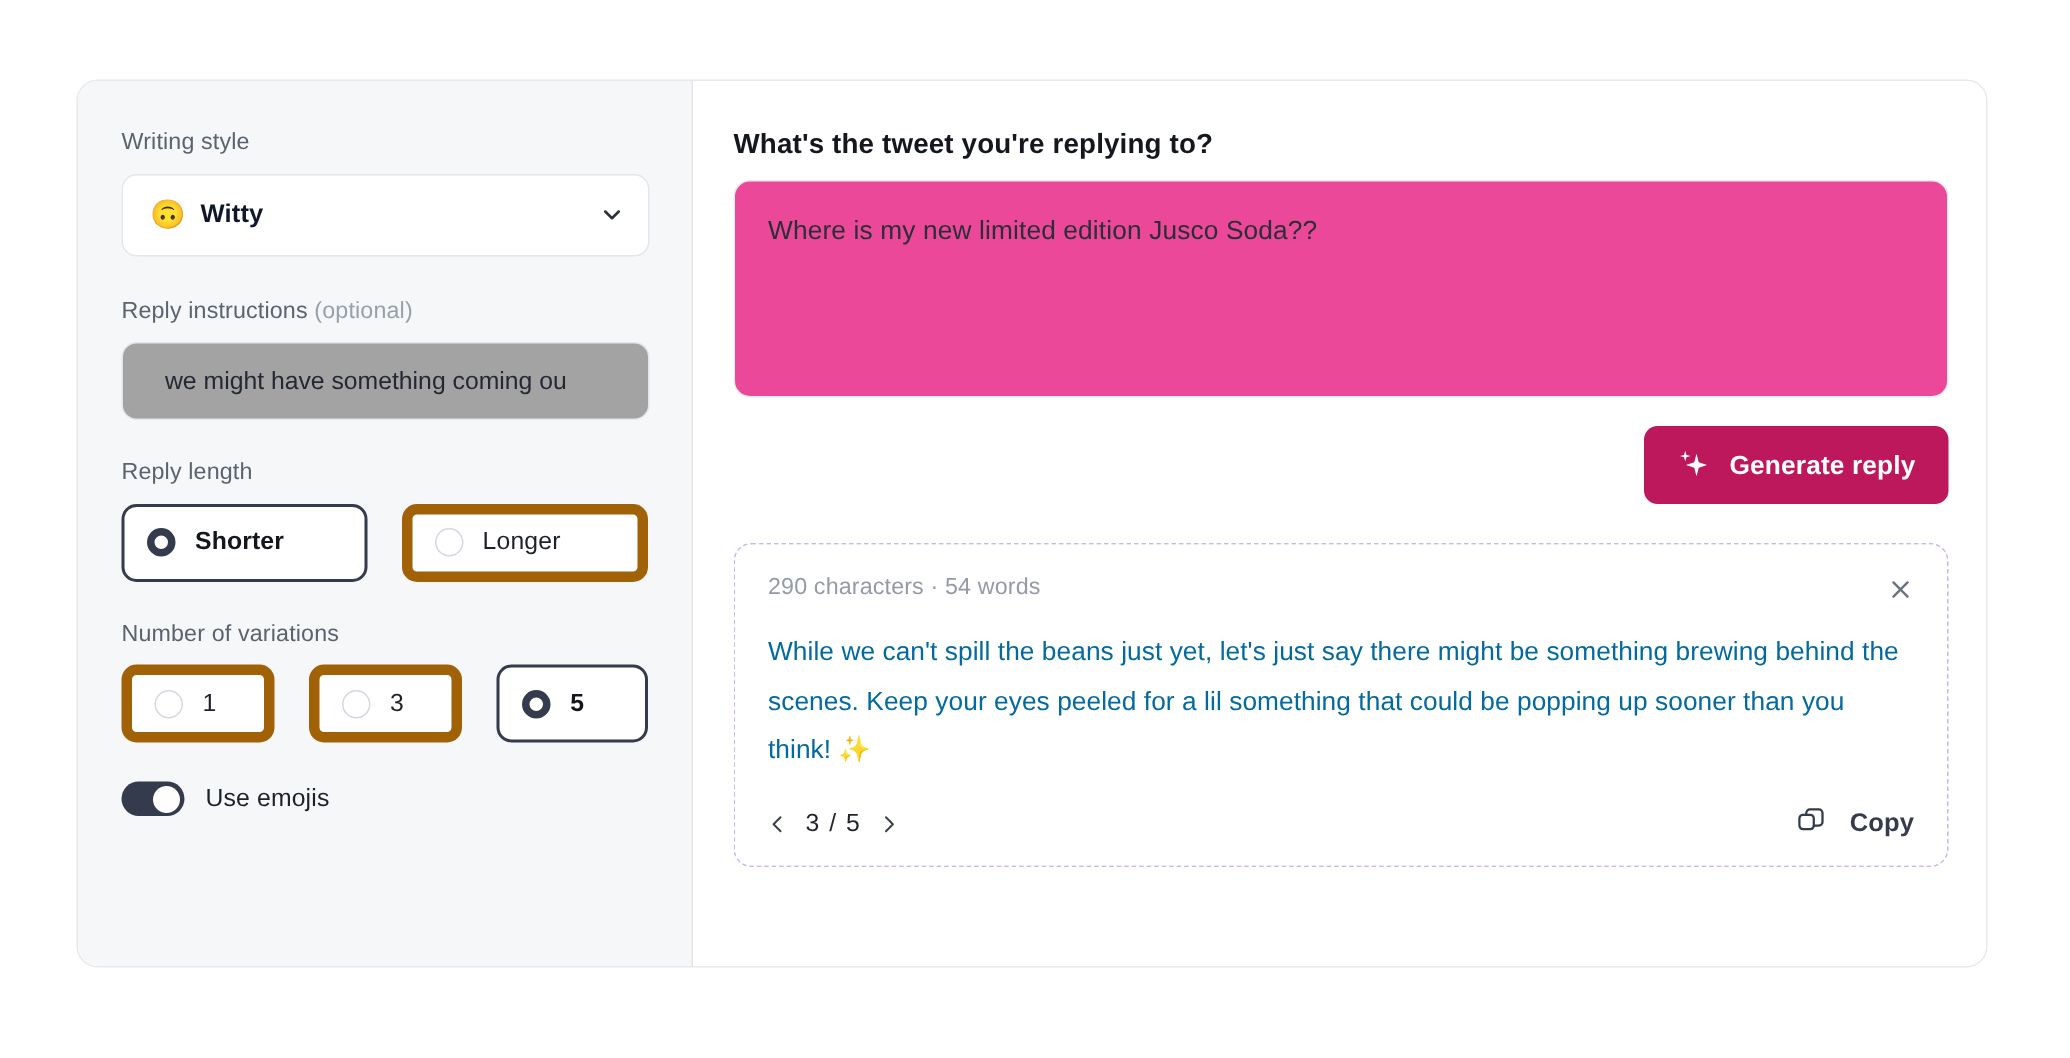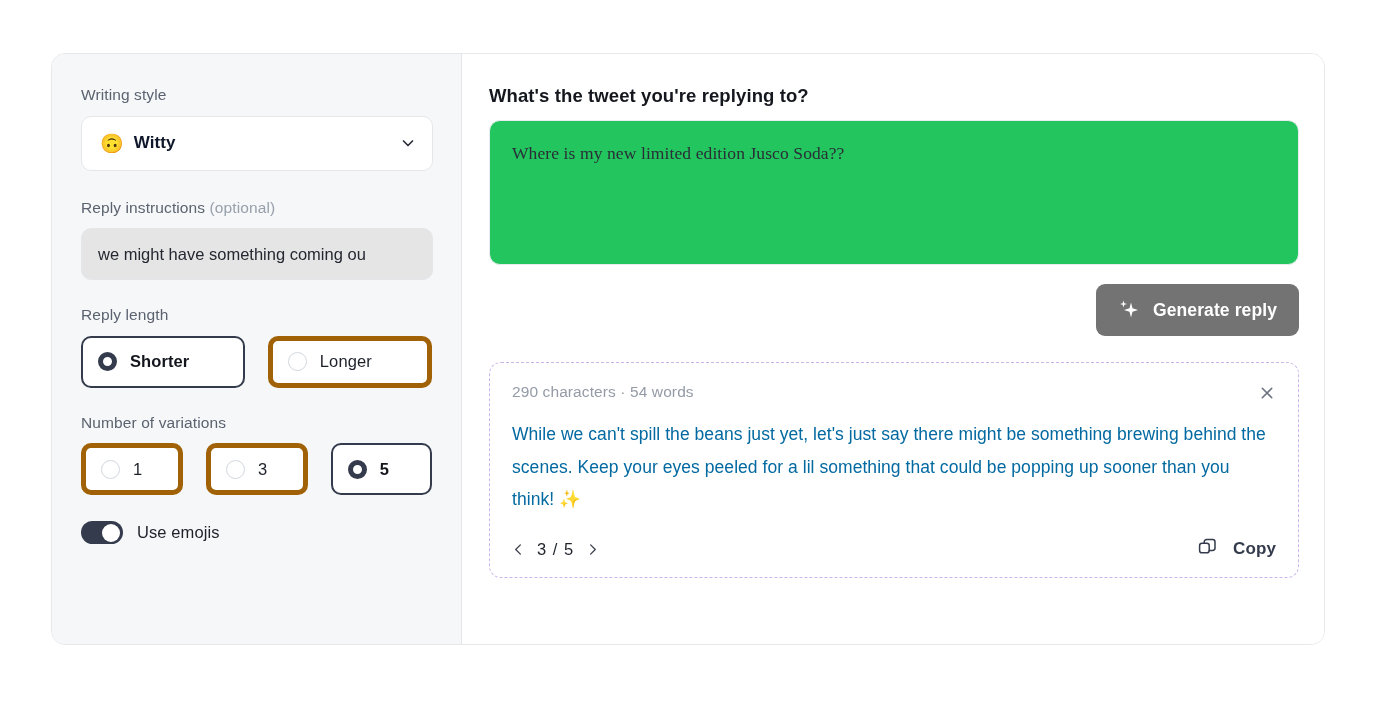--- a/index.html
+++ b/index.html
@@ -81,42 +81,42 @@
   .chev {
     width: 16px;
     height: 16px;
     display: block;
   }
 
   
   .instr-input {
     width: 352px;
     height: 52px;
-    background: #e5e5e5;
+    background: #a3a3a3;
     border: 1px solid #e4e6ea;
     border-radius: 10px;
-    padding: 0 16px;
+    padding: 0 28px;
     font-family: "Liberation Sans", sans-serif;
     font-size: 16.5px;
     color: #242831;
     outline: none;
     margin-bottom: 26px;
     display: block;
   }
 
   
   .radio-row {
     display: flex;
     gap: 23px;
     margin-bottom: 26px;
   }
   .radio-card {
     height: 52px;
     background: #ffffff;
-    border: 5px solid #a16207;
+    border: 7px solid #a16207;
     border-radius: 10px;
     display: flex;
     align-items: center;
     padding: 0 15px;
     cursor: pointer;
     user-select: none;
   }
   .radio-card.sel {
     border: 2px solid #343b4c;
   }
@@ -189,43 +189,43 @@
     font-size: 18.5px;
     font-weight: 700;
     color: #14171d;
     letter-spacing: 0.1px;
     margin-bottom: 13px;
   }
 
   .tweet-box {
     width: 810px;
     height: 145px;
-    background: #22c55e;
+    background: #ec4899;
     border: 1px solid #e9ebee;
     border-radius: 11px;
     padding: 20px 22px;
     font-size: 17.5px;
     color: #2a2e36;
     line-height: 1.45;
     letter-spacing: 0.1px;
-    font-family: Liberation Serif, serif;
+    font-family: Liberation Sans, sans-serif;
     resize: none;
     outline: none;
     display: block;
   }
 
   .gen-row {
     width: 810px;
     display: flex;
     justify-content: flex-end;
     margin-top: 19px;
   }
   .gen-btn {
     height: 52px;
-    background: #737373;
+    background: #be185d;
     border: none;
     border-radius: 9px;
     color: #ffffff;
     font-family: "Liberation Sans", sans-serif;
     font-size: 17.5px;
     font-weight: 700;
     letter-spacing: 0.1px;
     display: flex;
     align-items: center;
     padding: 0 22px 0 20px;

